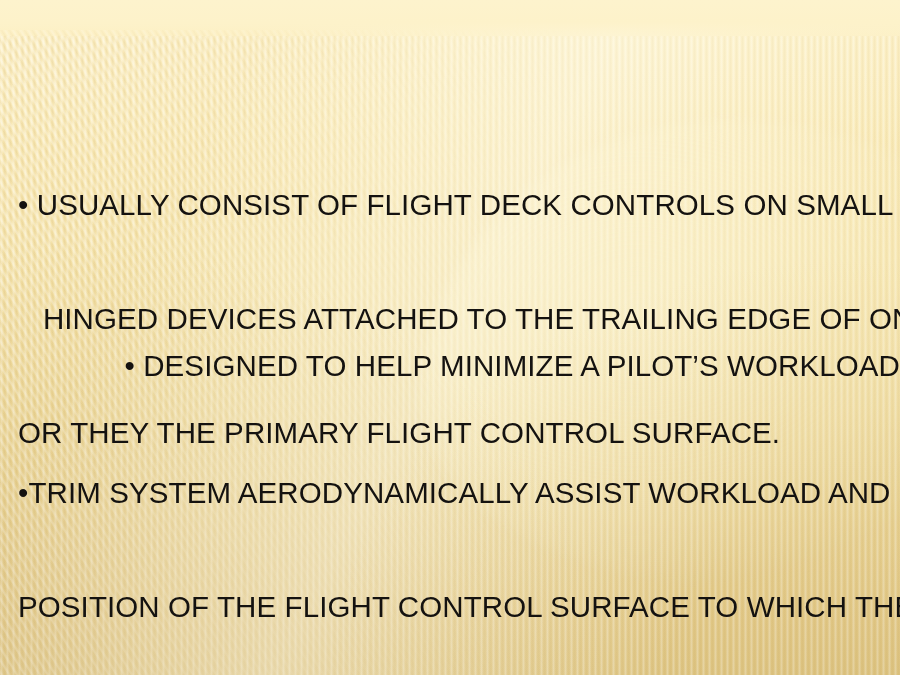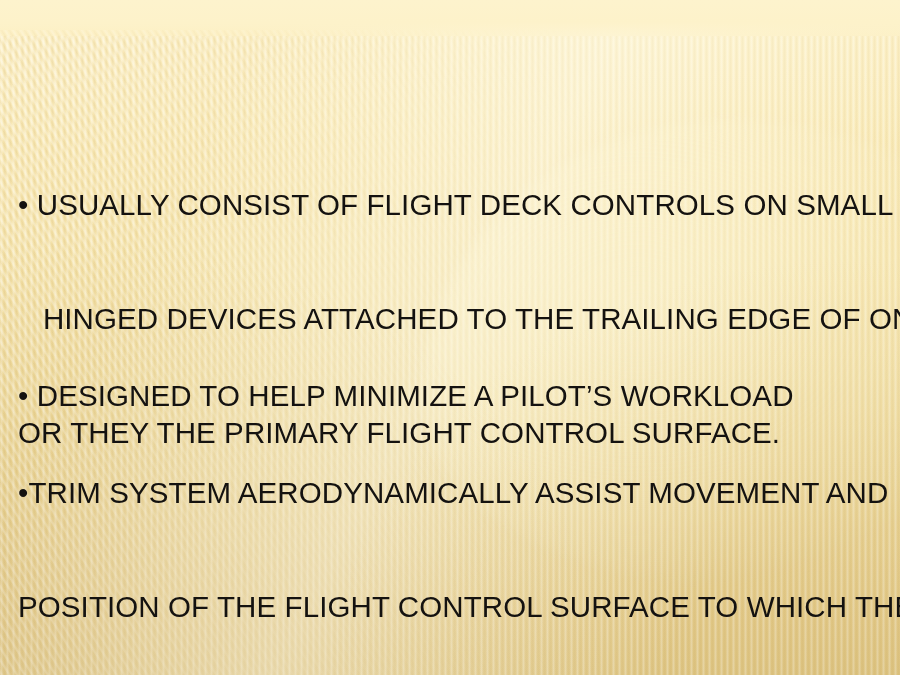--- a/index.html
+++ b/index.html
@@ -158,21 +158,21 @@
     letter-spacing: 0.1px;
     white-space: pre;
   }
 
   .block .line {
     display: block;
     padding-left: 18px;
   }
 
   #block-1 { top: 110px; }
-  #block-2 { top: 301px; }
+  #block-2 { top: 271px; text-align: right; }
   #block-3 { top: 398px; }
 </style>
 </head>
 <body>
 
 <div class="slide">
 
   <div class="bg-base"></div>
   <div class="bg-stripes-v"></div>
   <div class="bg-stripes-d"></div>
@@ -187,19 +187,19 @@
       <span class="line">• USUALLY CONSIST OF FLIGHT DECK CONTROLS ON SMALL</span>
       <span class="line">   HINGED DEVICES ATTACHED TO THE TRAILING EDGE OF ONE</span>
       <span class="line">OR THEY THE PRIMARY FLIGHT CONTROL SURFACE.</span>
     </div>
 
     <div class="block" id="block-2">
       <span class="line">• DESIGNED TO HELP MINIMIZE A PILOT’S WORKLOAD</span>
     </div>
 
     <div class="block" id="block-3">
-      <span class="line">•TRIM SYSTEM AERODYNAMICALLY ASSIST MOVEMENT AND</span>
+      <span class="line">•TRIM SYSTEM AERODYNAMICALLY ASSIST WORKLOAD AND</span>
       <span class="line">POSITION OF THE FLIGHT CONTROL SURFACE TO WHICH THEY</span>
       
     </div>
 
   </div>
 </div>
 
 </body></html>

